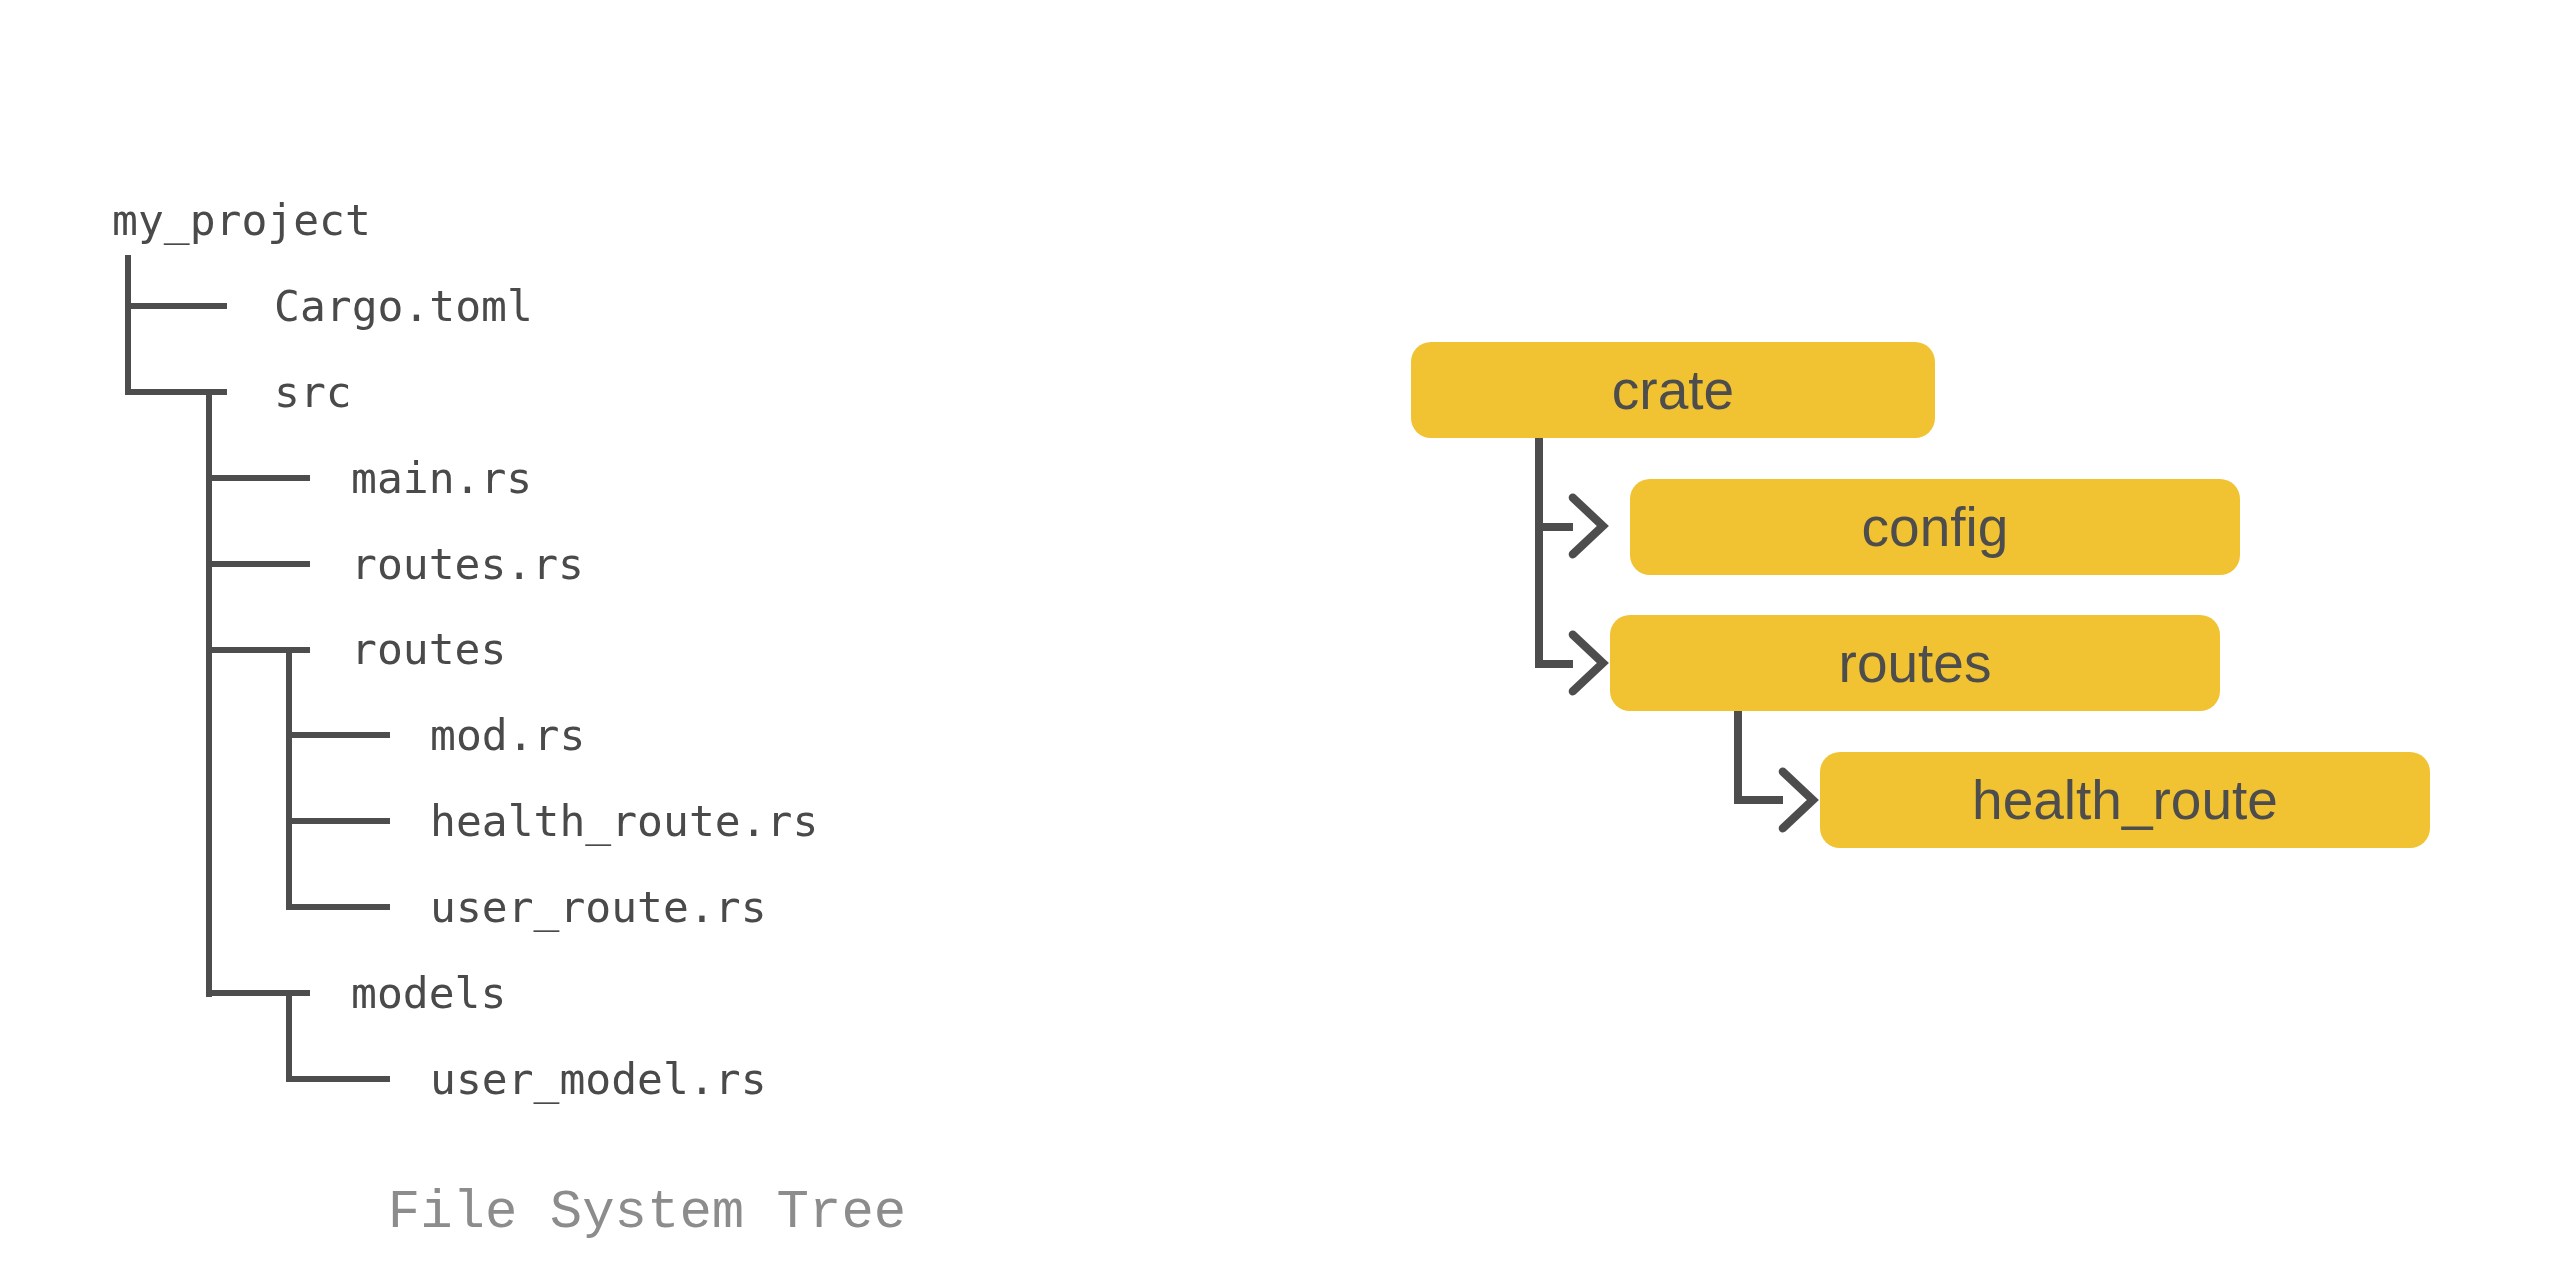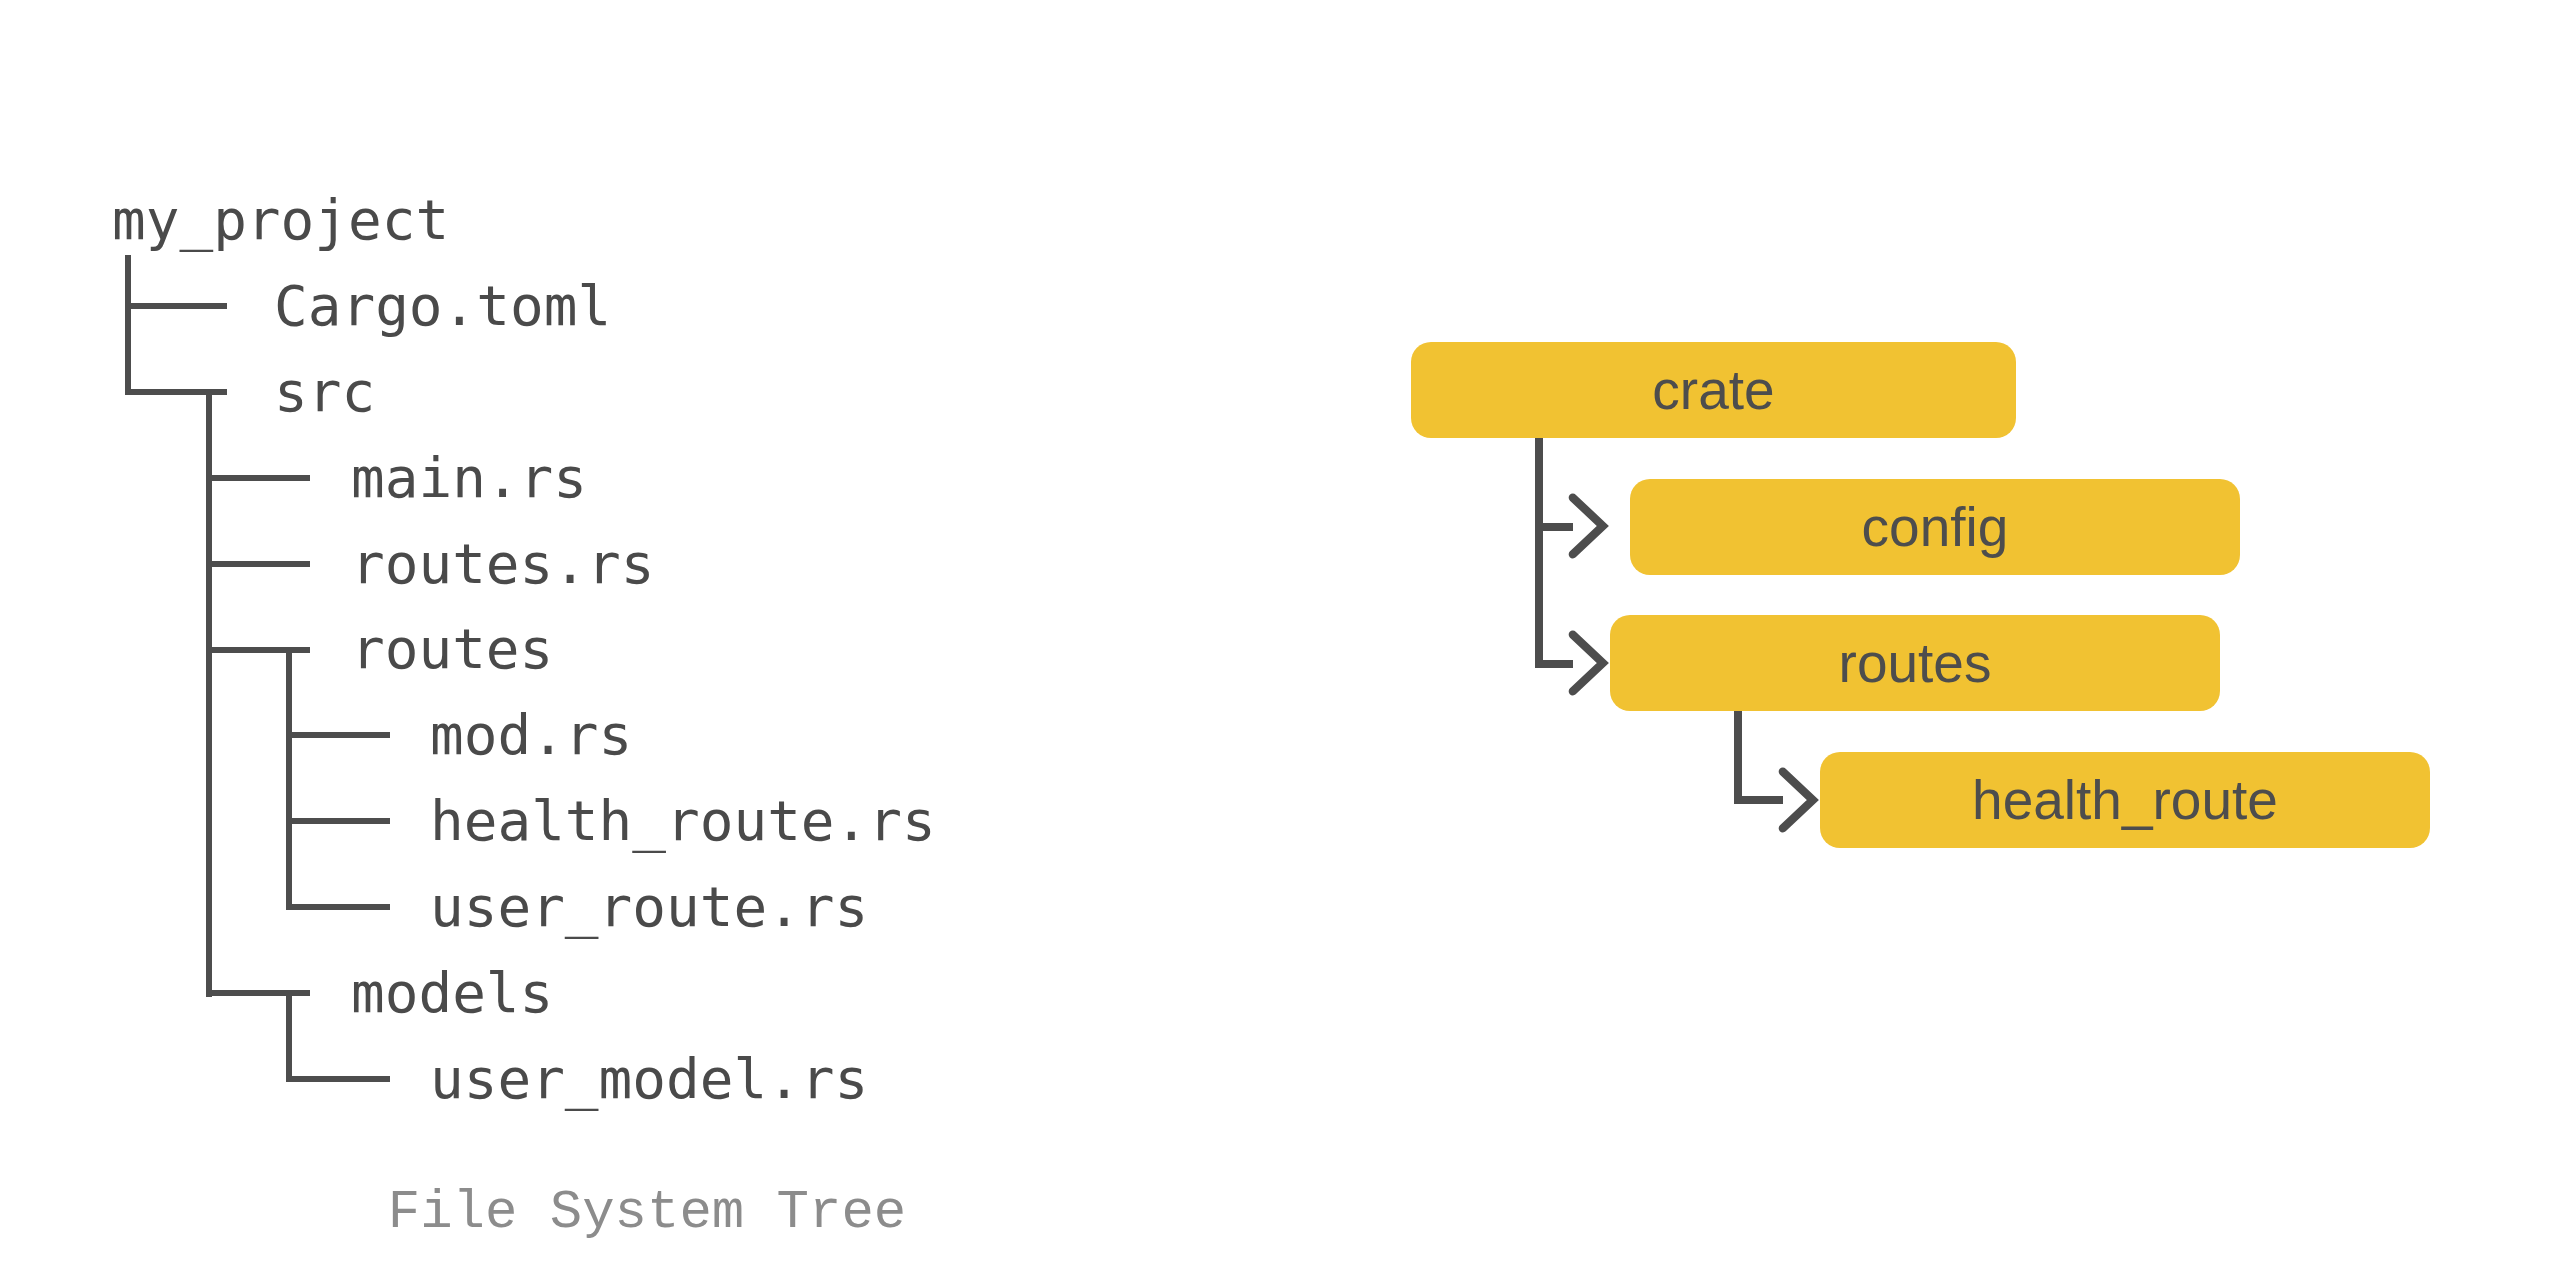--- a/index.html
+++ b/index.html
@@ -15,21 +15,21 @@
     overflow: hidden;
     font-family: "Liberation Sans", sans-serif;
   }
   .diagram {
     position: absolute;
     inset: 0;
   }
   .tree-label {
     position: absolute;
     font-family: "DejaVu Sans Mono", monospace;
-    font-size: 56px;
+    font-size: 43px;
     line-height: 1;
     color: var(--mono-color, #4a4a4a);
     transform: translateY(-50%);
     white-space: pre;
   }
   .line {
     position: absolute;
     background: var(--line-color, #4d4d4d);
   }
   .module-box {
@@ -84,21 +84,21 @@
       <div class="line" style="left: 206px; top: 647px; width: 104px; height: 5.9px;"></div>
       <div class="line" style="left: 206px; top: 990px; width: 104px; height: 5.9px;"></div>
       <div class="line" style="left: 286px; top: 649px; width: 5.9px; height: 261px;"></div>
       <div class="line" style="left: 286px; top: 732px; width: 104px; height: 5.9px;"></div>
       <div class="line" style="left: 286px; top: 818px; width: 104px; height: 5.9px;"></div>
       <div class="line" style="left: 286px; top: 904px; width: 104px; height: 5.9px;"></div>
       <div class="line" style="left: 286px; top: 993px; width: 5.9px; height: 89px;"></div>
       <div class="line" style="left: 286px; top: 1076px; width: 104px; height: 5.9px;"></div>
     </div>
   <div class="diagram" id="module-tree">
-      <div class="module-box" style="left: 1411px; top: 342px; width: 605px; height: 96px;">
+      <div class="module-box" style="left: 1411px; top: 342px; width: 524px; height: 96px;">
         <span class="module-box-label">crate</span>
       </div>
       <div class="module-box" style="left: 1610px; top: 479px; width: 610px; height: 96px; margin-left: 20px;">
         <span class="module-box-label">config</span>
       </div>
       <div class="module-box" style="left: 1610px; top: 615px; width: 610px; height: 96px;">
         <span class="module-box-label">routes</span>
       </div>
       <div class="module-box" style="left: 1820px; top: 752px; width: 610px; height: 96px;">
         <span class="module-box-label">health_route</span>

